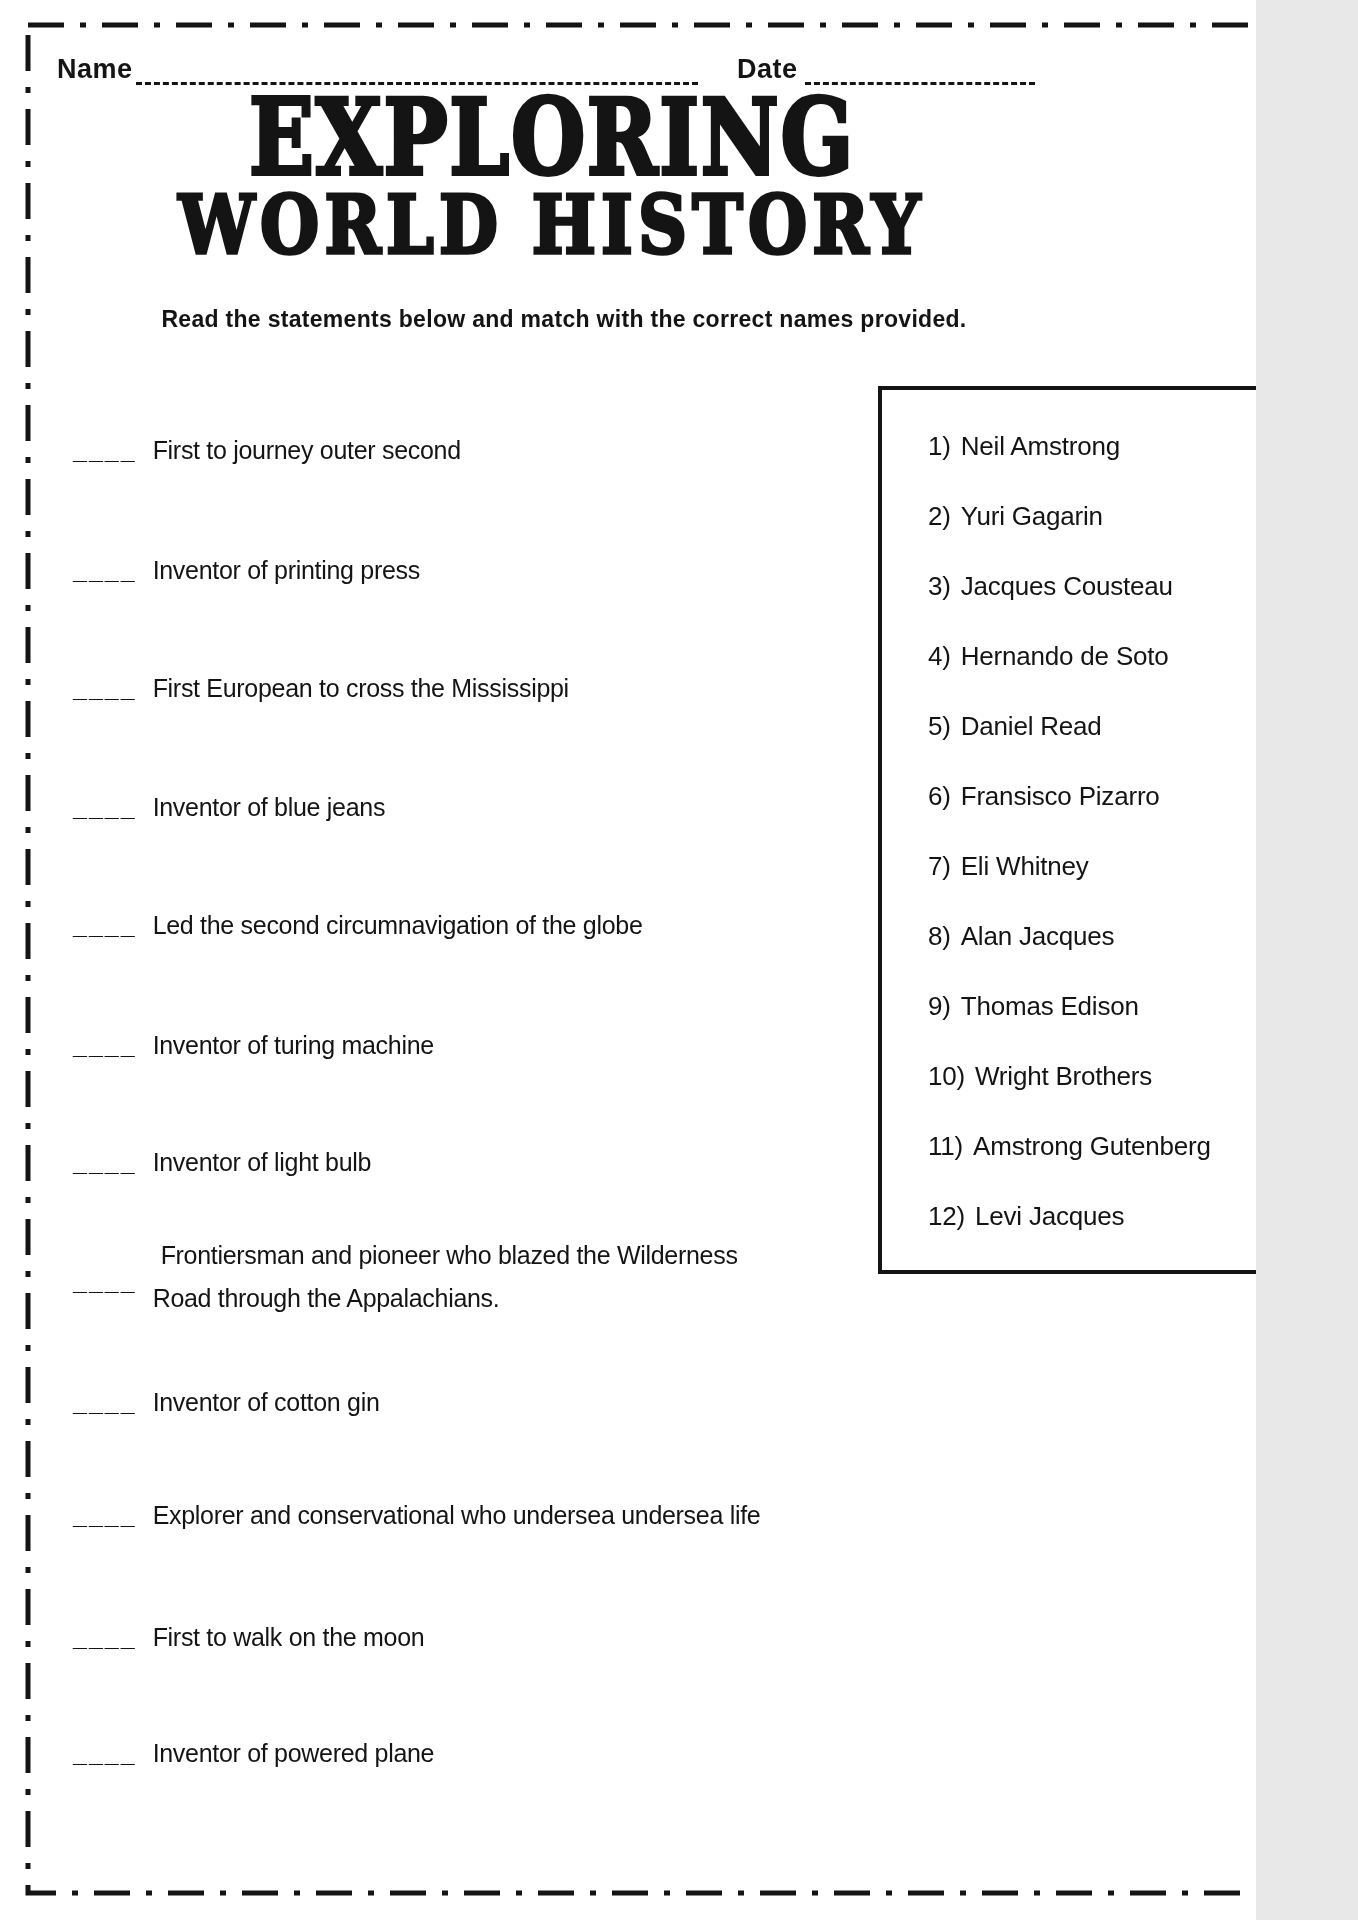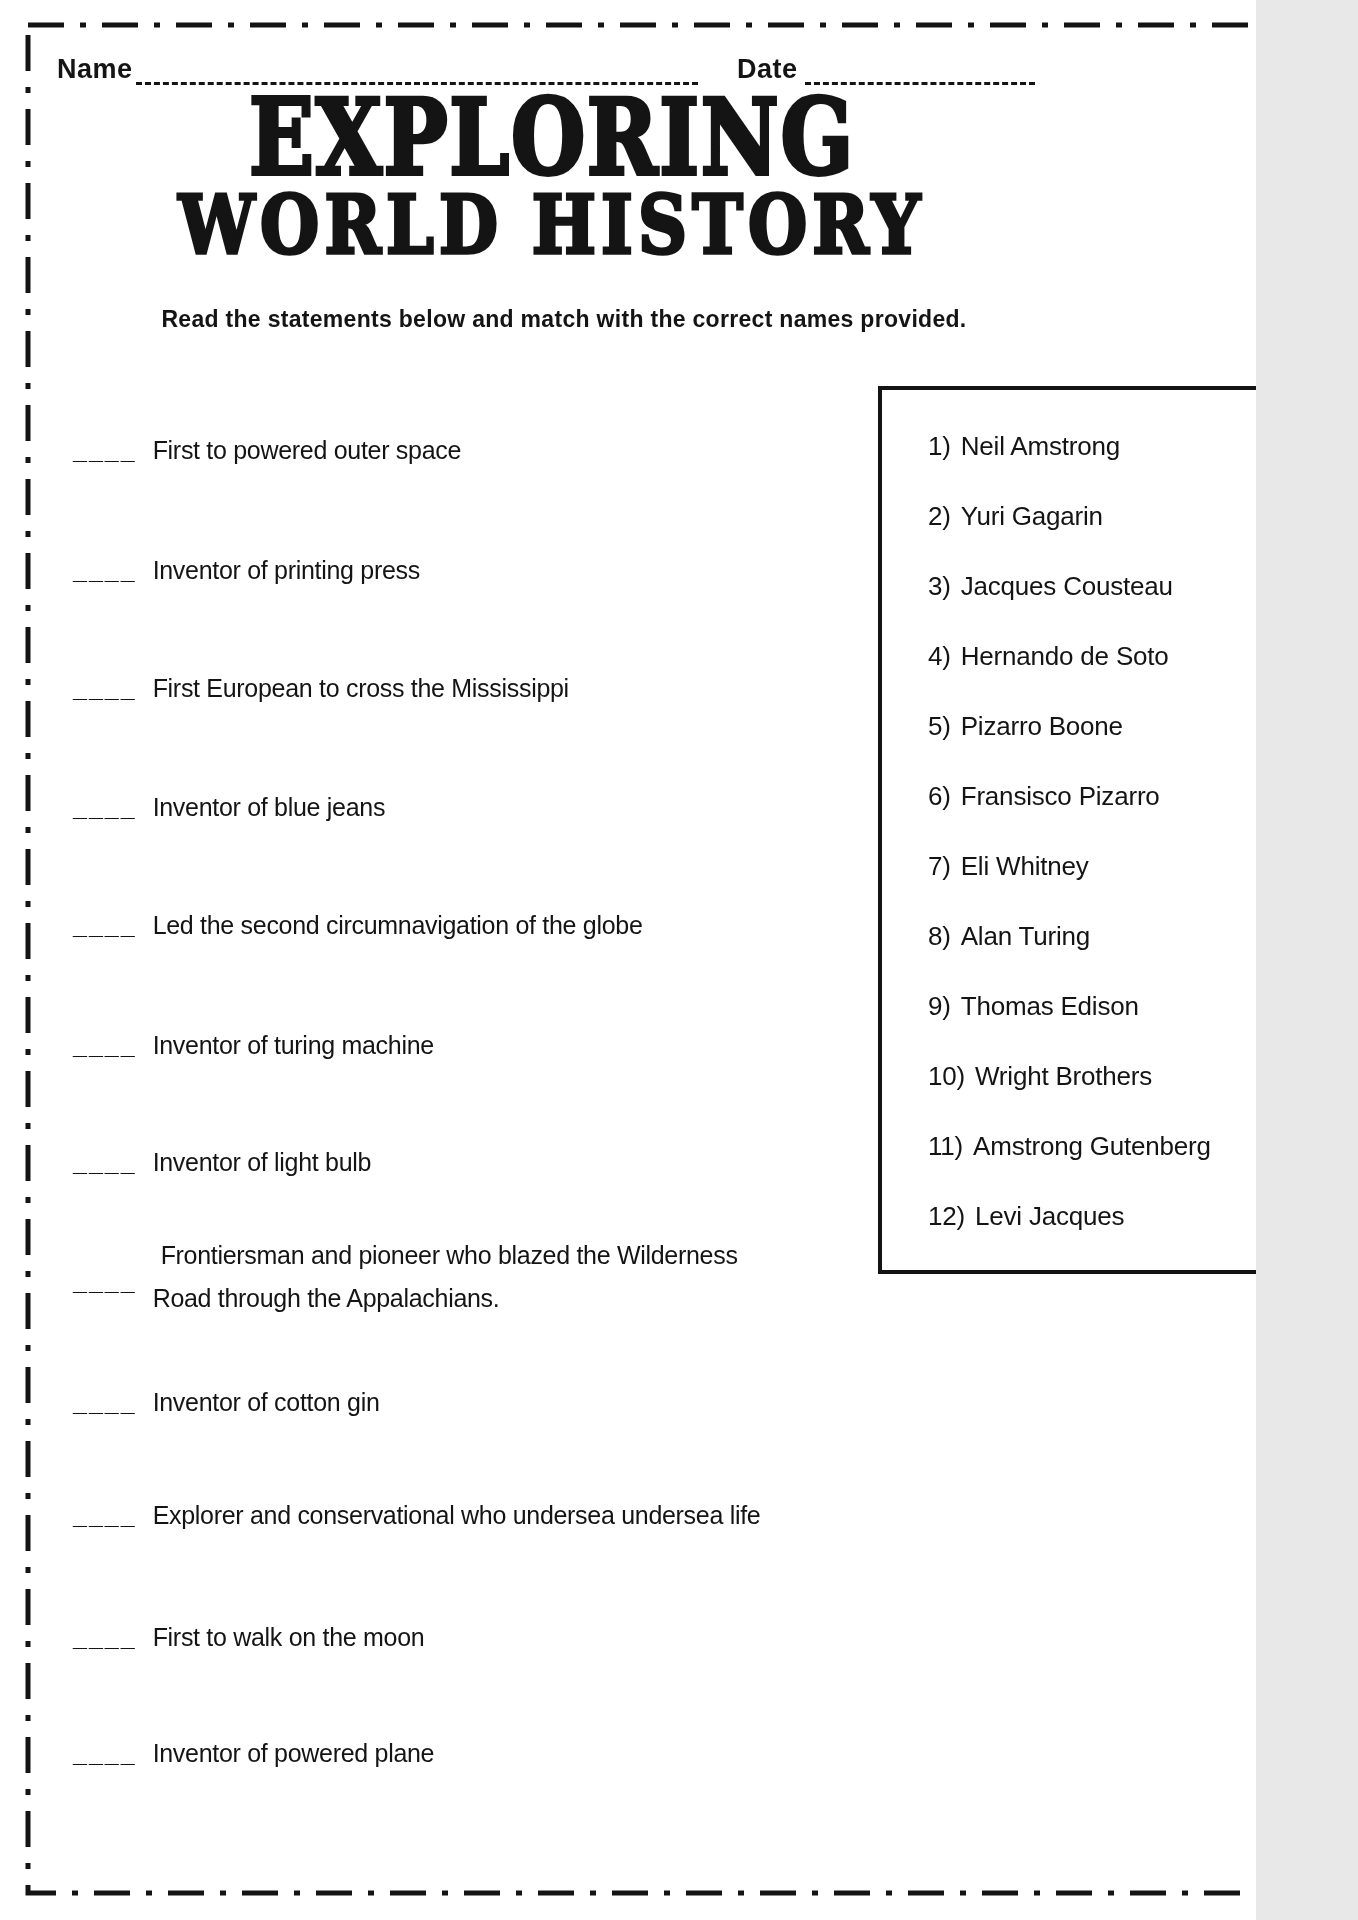--- a/index.html
+++ b/index.html
@@ -78,21 +78,21 @@
   <div class="hdr-line" style="left:136px;top:52px;width:562px"></div>
   <div class="hdr-label" style="left:737px;top:54px">Date</div>
   <div class="hdr-line" style="left:805px;top:52px;width:230px"></div>
 
   <div class="title1">EXPLORING</div>
   <div class="title2">WORLD HISTORY</div>
   <div class="subtitle">Read the statements below and match with the correct names provided.</div>
 
   <div class="q" style="top:432px">
     <span class="blank">____</span>
-    <span class="qtext">First to powered outer space</span>
+    <span class="qtext">First to journey outer second</span>
   </div>
   <div class="q" style="top:552px">
     <span class="blank">____</span>
     <span class="qtext">Inventor of printing press</span>
   </div>
   <div class="q" style="top:670px">
     <span class="blank">____</span>
     <span class="qtext">First European to cross the Mississippi</span>
   </div>
   <div class="q" style="top:789px">
@@ -147,33 +147,33 @@
     <div class="nitem">
         <span class="nnum">3)</span>
         <span>Jacques Cousteau</span>
       </div>
     <div class="nitem">
         <span class="nnum">4)</span>
         <span>Hernando de Soto</span>
       </div>
     <div class="nitem">
         <span class="nnum">5)</span>
-        <span>Pizarro Boone</span>
+        <span>Daniel Read</span>
       </div>
     <div class="nitem">
         <span class="nnum">6)</span>
         <span>Fransisco Pizarro</span>
       </div>
     <div class="nitem">
         <span class="nnum">7)</span>
         <span>Eli Whitney</span>
       </div>
     <div class="nitem">
         <span class="nnum">8)</span>
-        <span>Alan Turing</span>
+        <span>Alan Jacques</span>
       </div>
     <div class="nitem">
         <span class="nnum">9)</span>
         <span>Thomas Edison</span>
       </div>
     <div class="nitem">
         <span class="nnum">10)</span>
         <span>Wright Brothers</span>
       </div>
     <div class="nitem">

